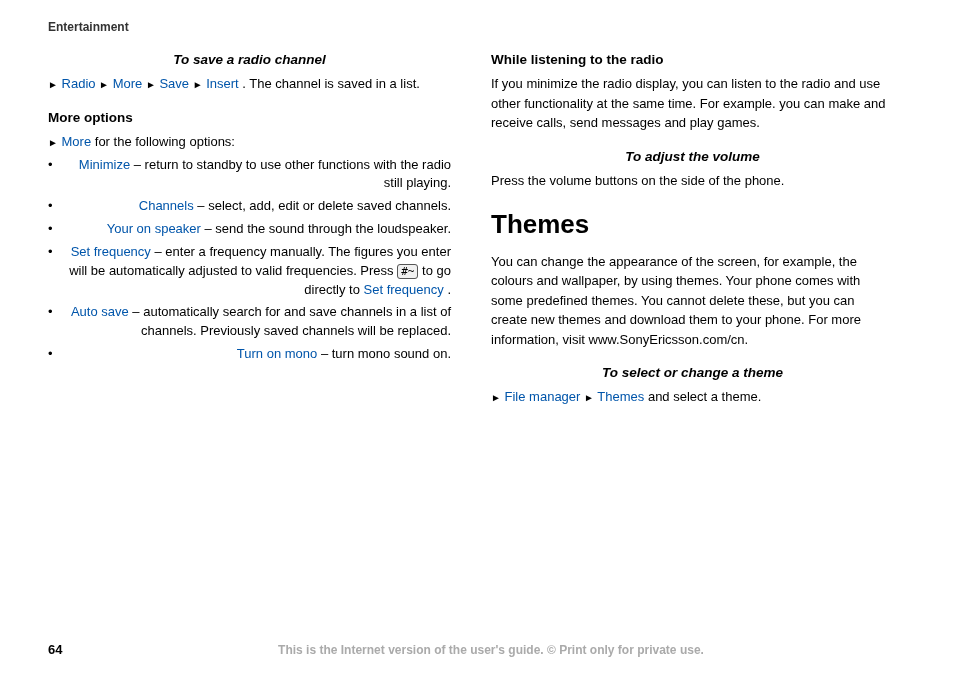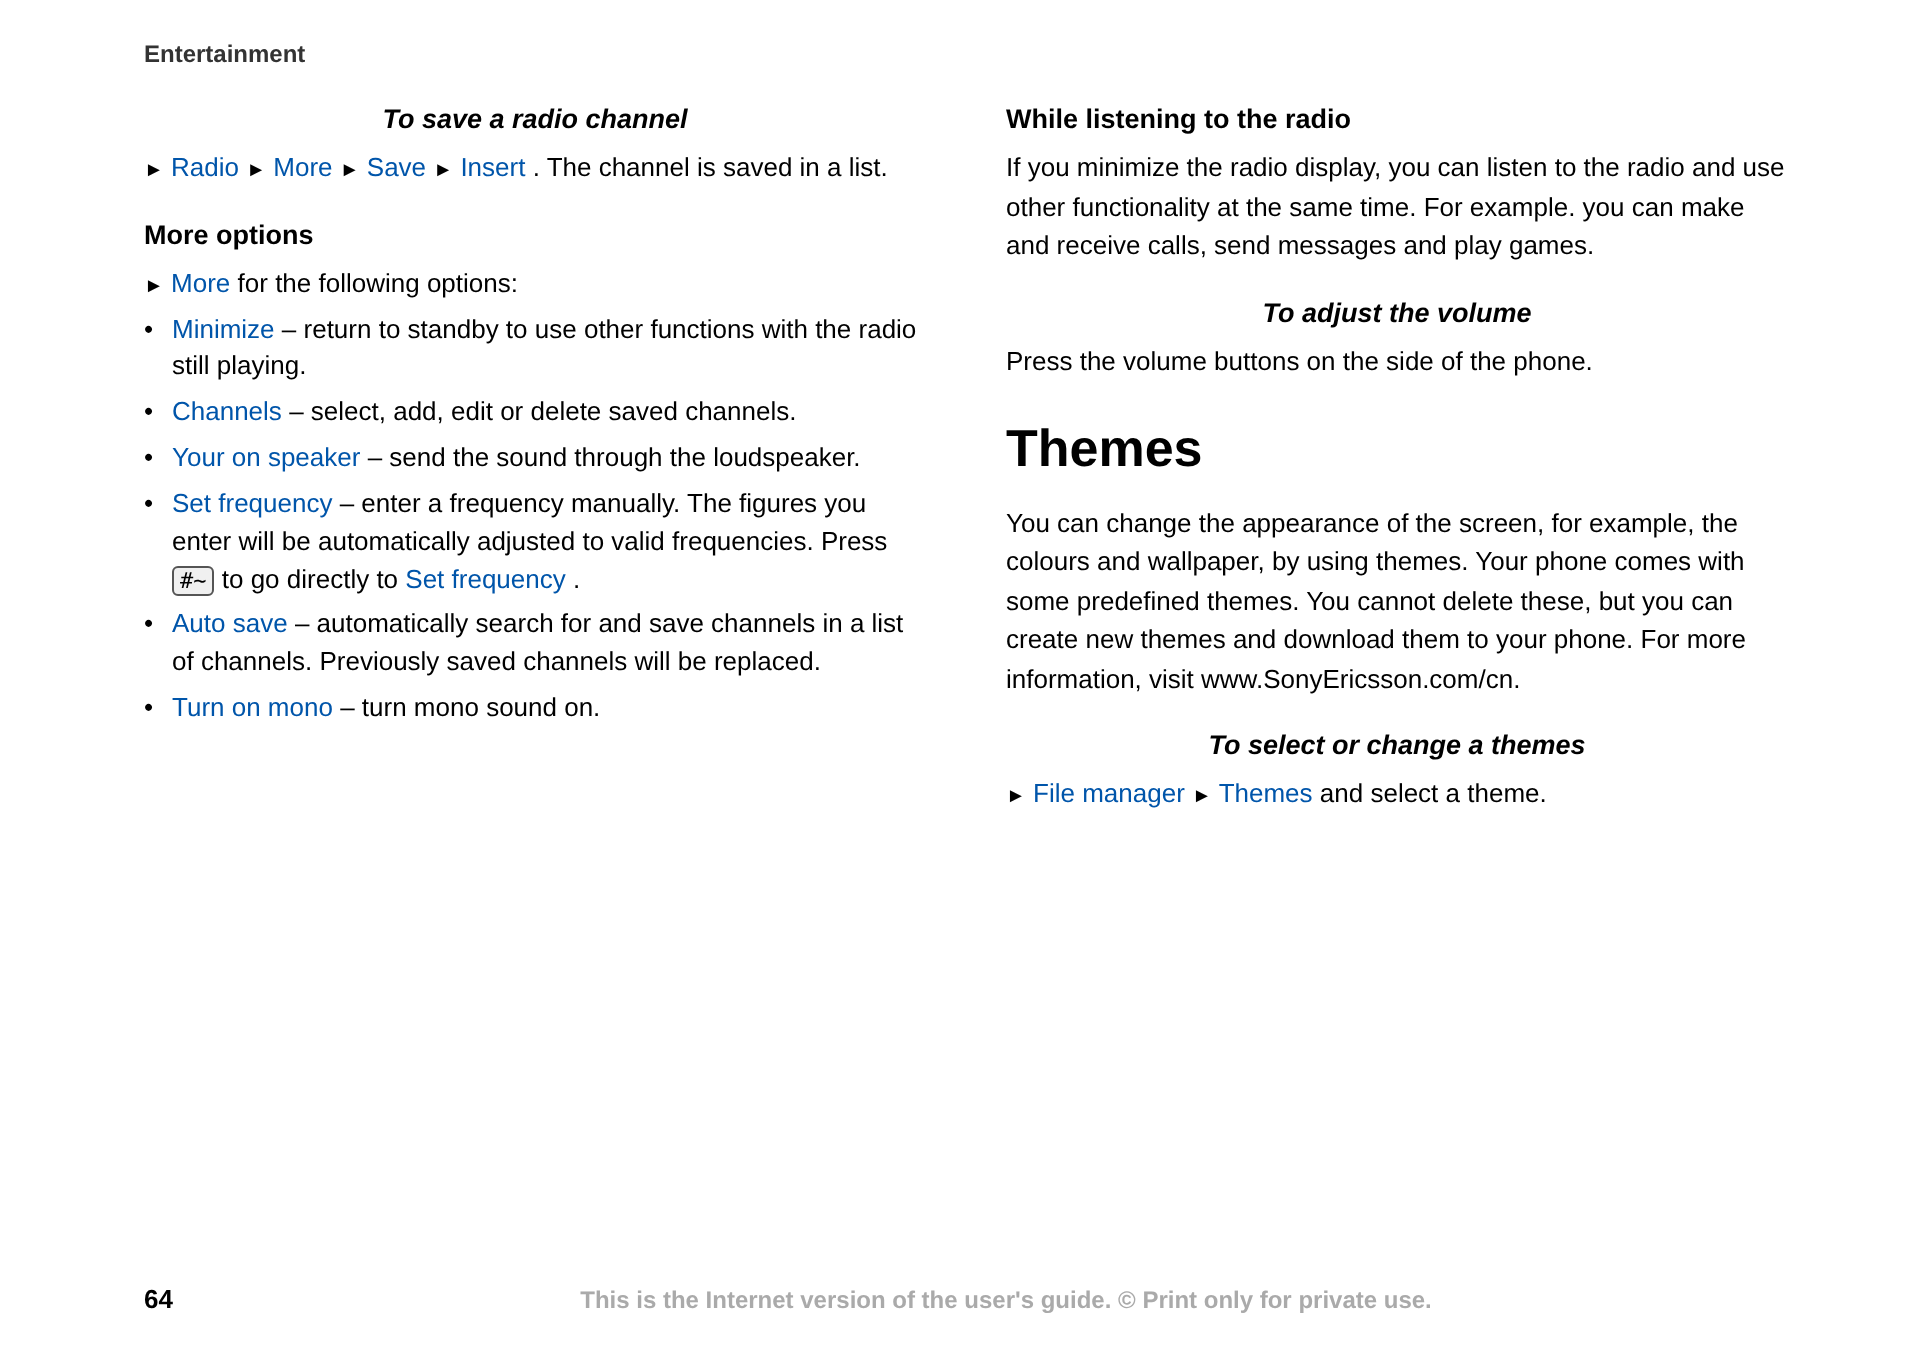--- a/index.html
+++ b/index.html
@@ -9,21 +9,21 @@
       background: #ffffff;
       font-family: Arial, Helvetica, sans-serif;
       font-size: 13px;
       color: #000000;
       overflow: hidden;
     }
 
     .page {
       width: 954px;
       height: 677px;
-      padding: 20px 60px 20px 72px;
+      padding: 20px 60px 20px 48px;
       display: flex;
       flex-direction: column;
     }
 
     .page-header {
       font-size: 12px;
       font-weight: bold;
       color: #333;
       margin-bottom: 16px;
       border-bottom: none;
@@ -82,20 +82,21 @@
 
     .arrow {
       color: #000;
       font-size: 10px;
     }
 
     .bullet-list {
       list-style: none;
       padding-left: 0;
       margin: 4px 0 10px 0;
+      text-align: right;
     }
 
     .bullet-list li {
       padding-left: 14px;
       position: relative;
       margin-bottom: 4px;
       line-height: 1.45;
     }
 
     .bullet-list li::before {
@@ -220,21 +221,21 @@
         <div class="section-title">To adjust the volume</div>
         <span>Press the volume buttons on the side of the phone.</span>
       </div>
 
       <div class="section-body">
         <div class="section-title-large">Themes</div>
         <span>You can change the appearance of the screen, for example, the colours and wallpaper, by using themes. Your phone comes with some predefined themes. You cannot delete these, but you can create new themes and download them to your phone. For more information, visit www.SonyEricsson.com/cn.</span>
       </div>
 
       <div class="section-body">
-        <div class="section-title">To select or change a themes</div>
+        <div class="section-title">To select or change a theme</div>
         <span class="arrow">►</span>
         <span class="nav-link"> File manager </span>
         <span class="arrow">►</span>
         <span class="nav-link"> Themes</span>
         <span> and select a theme.</span>
       </div>
 
     </div>
   </div>
 

